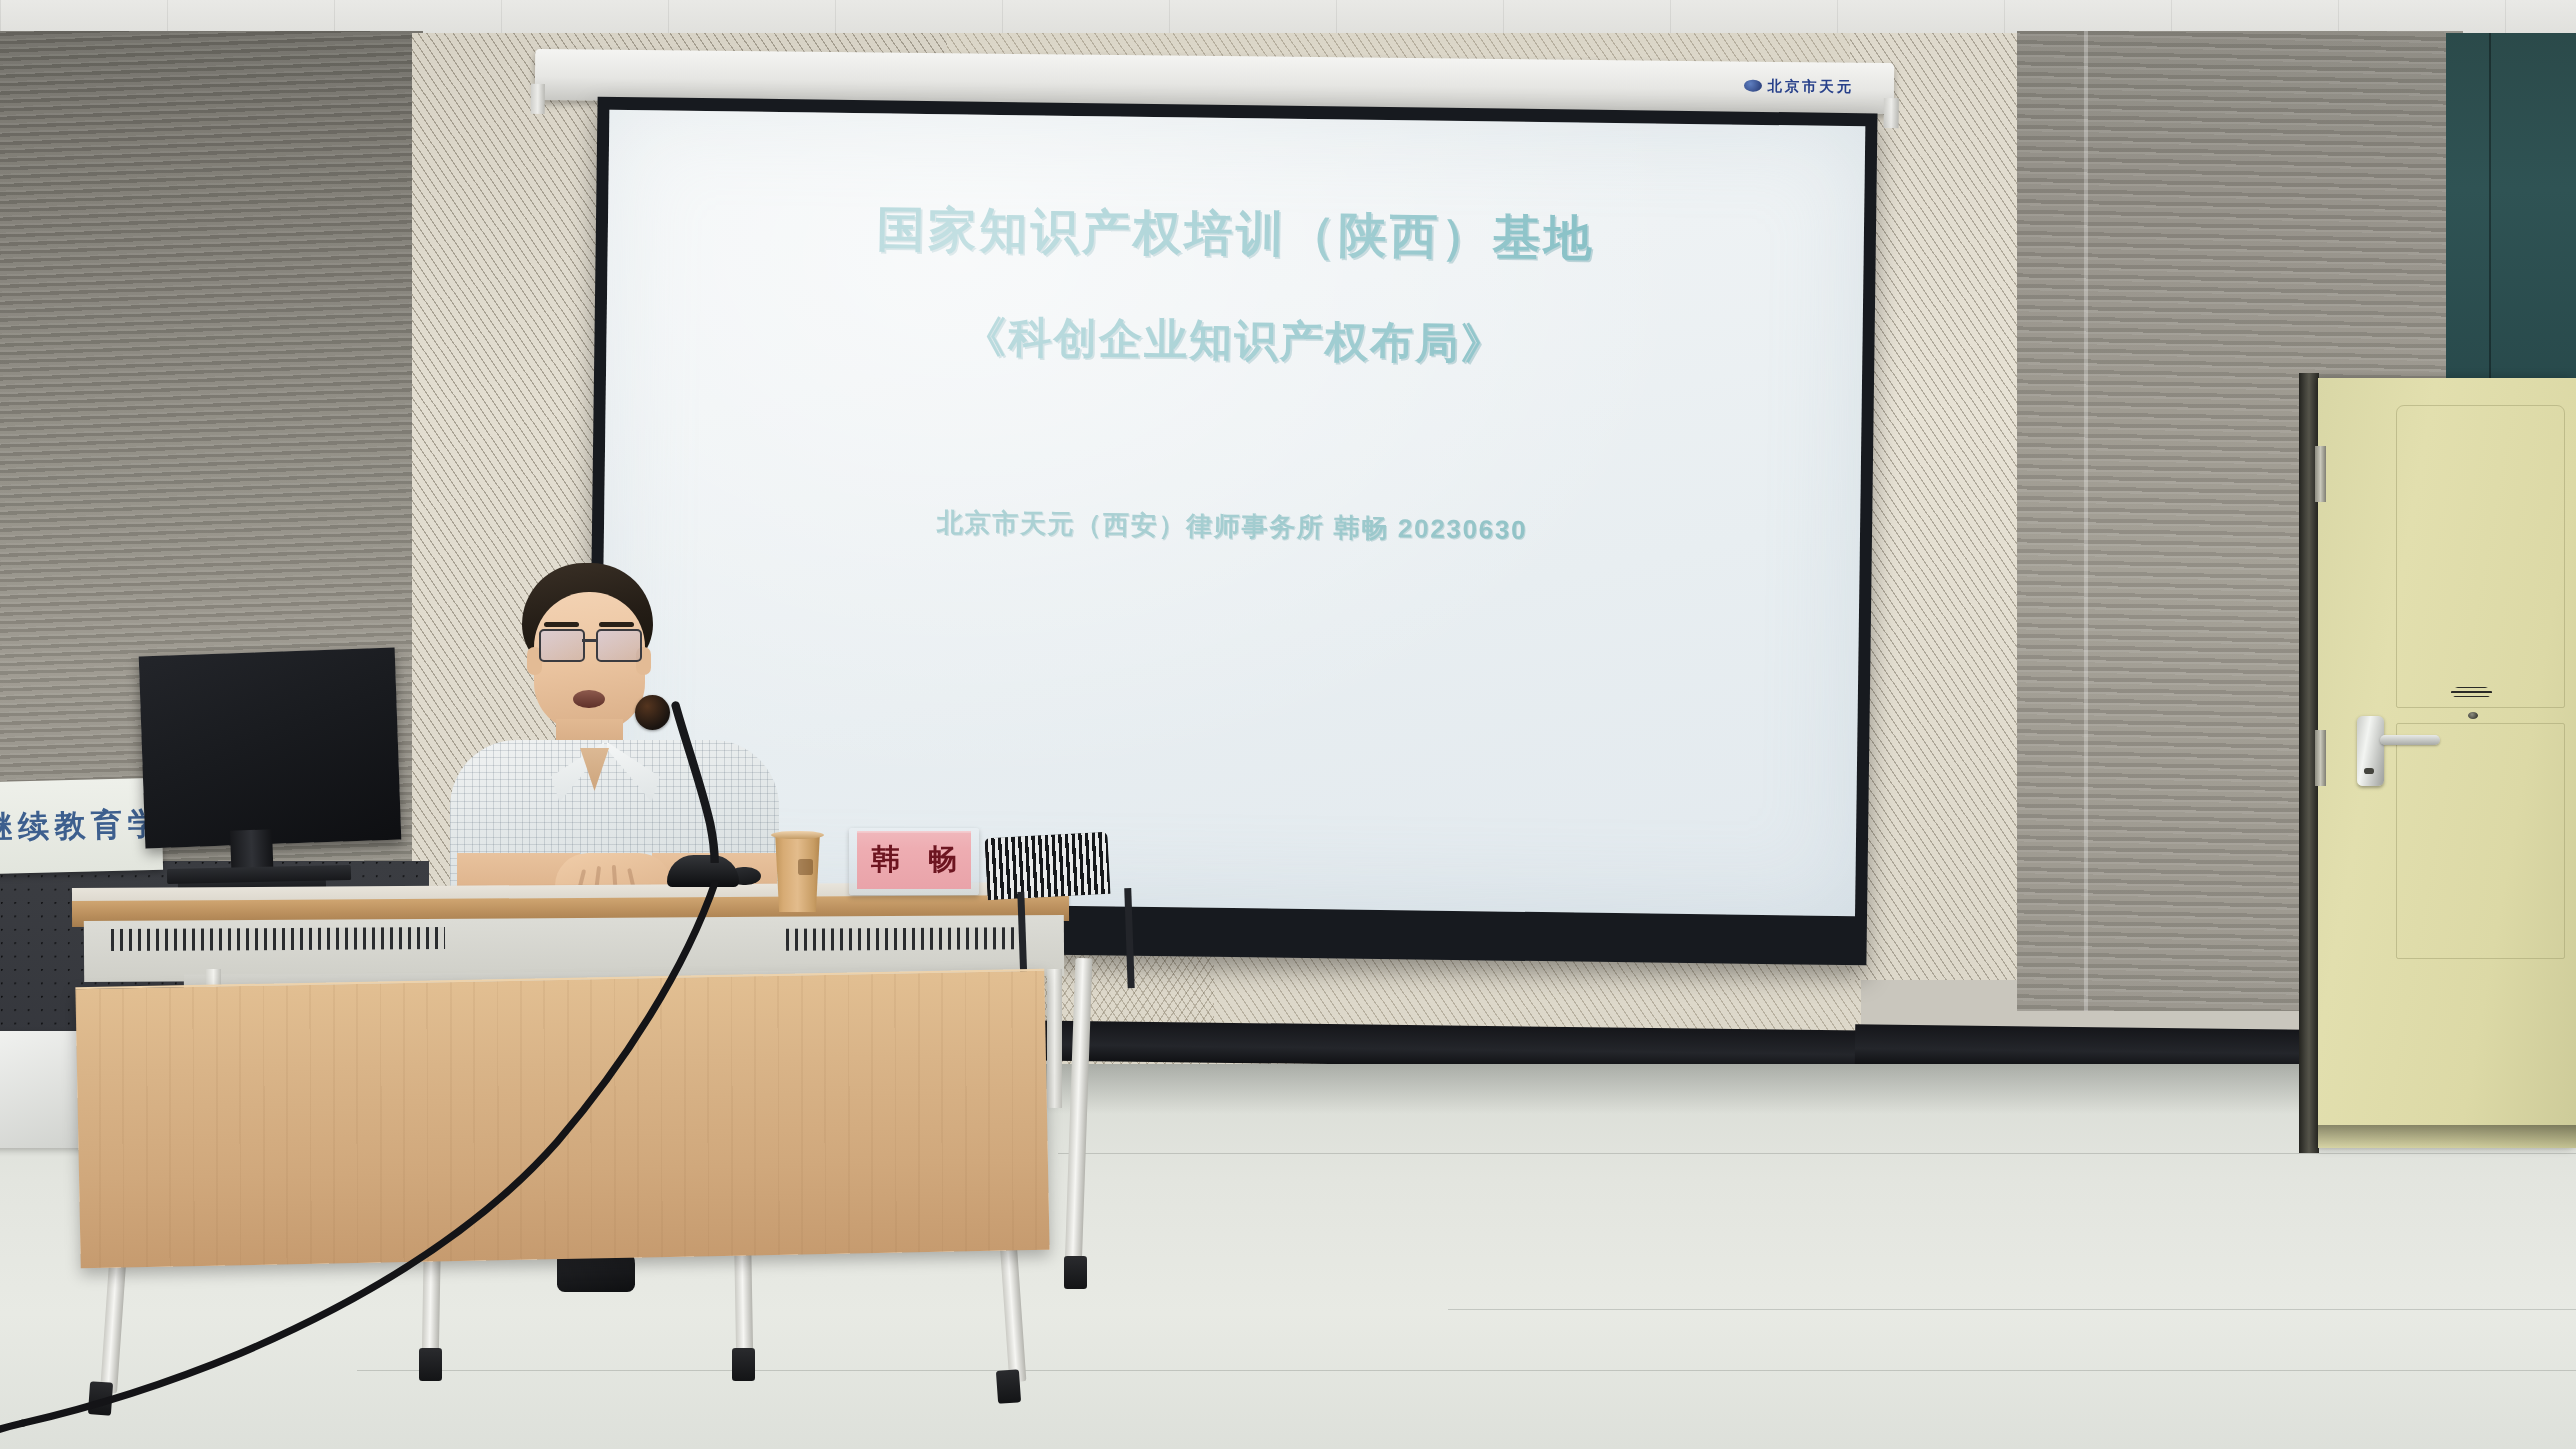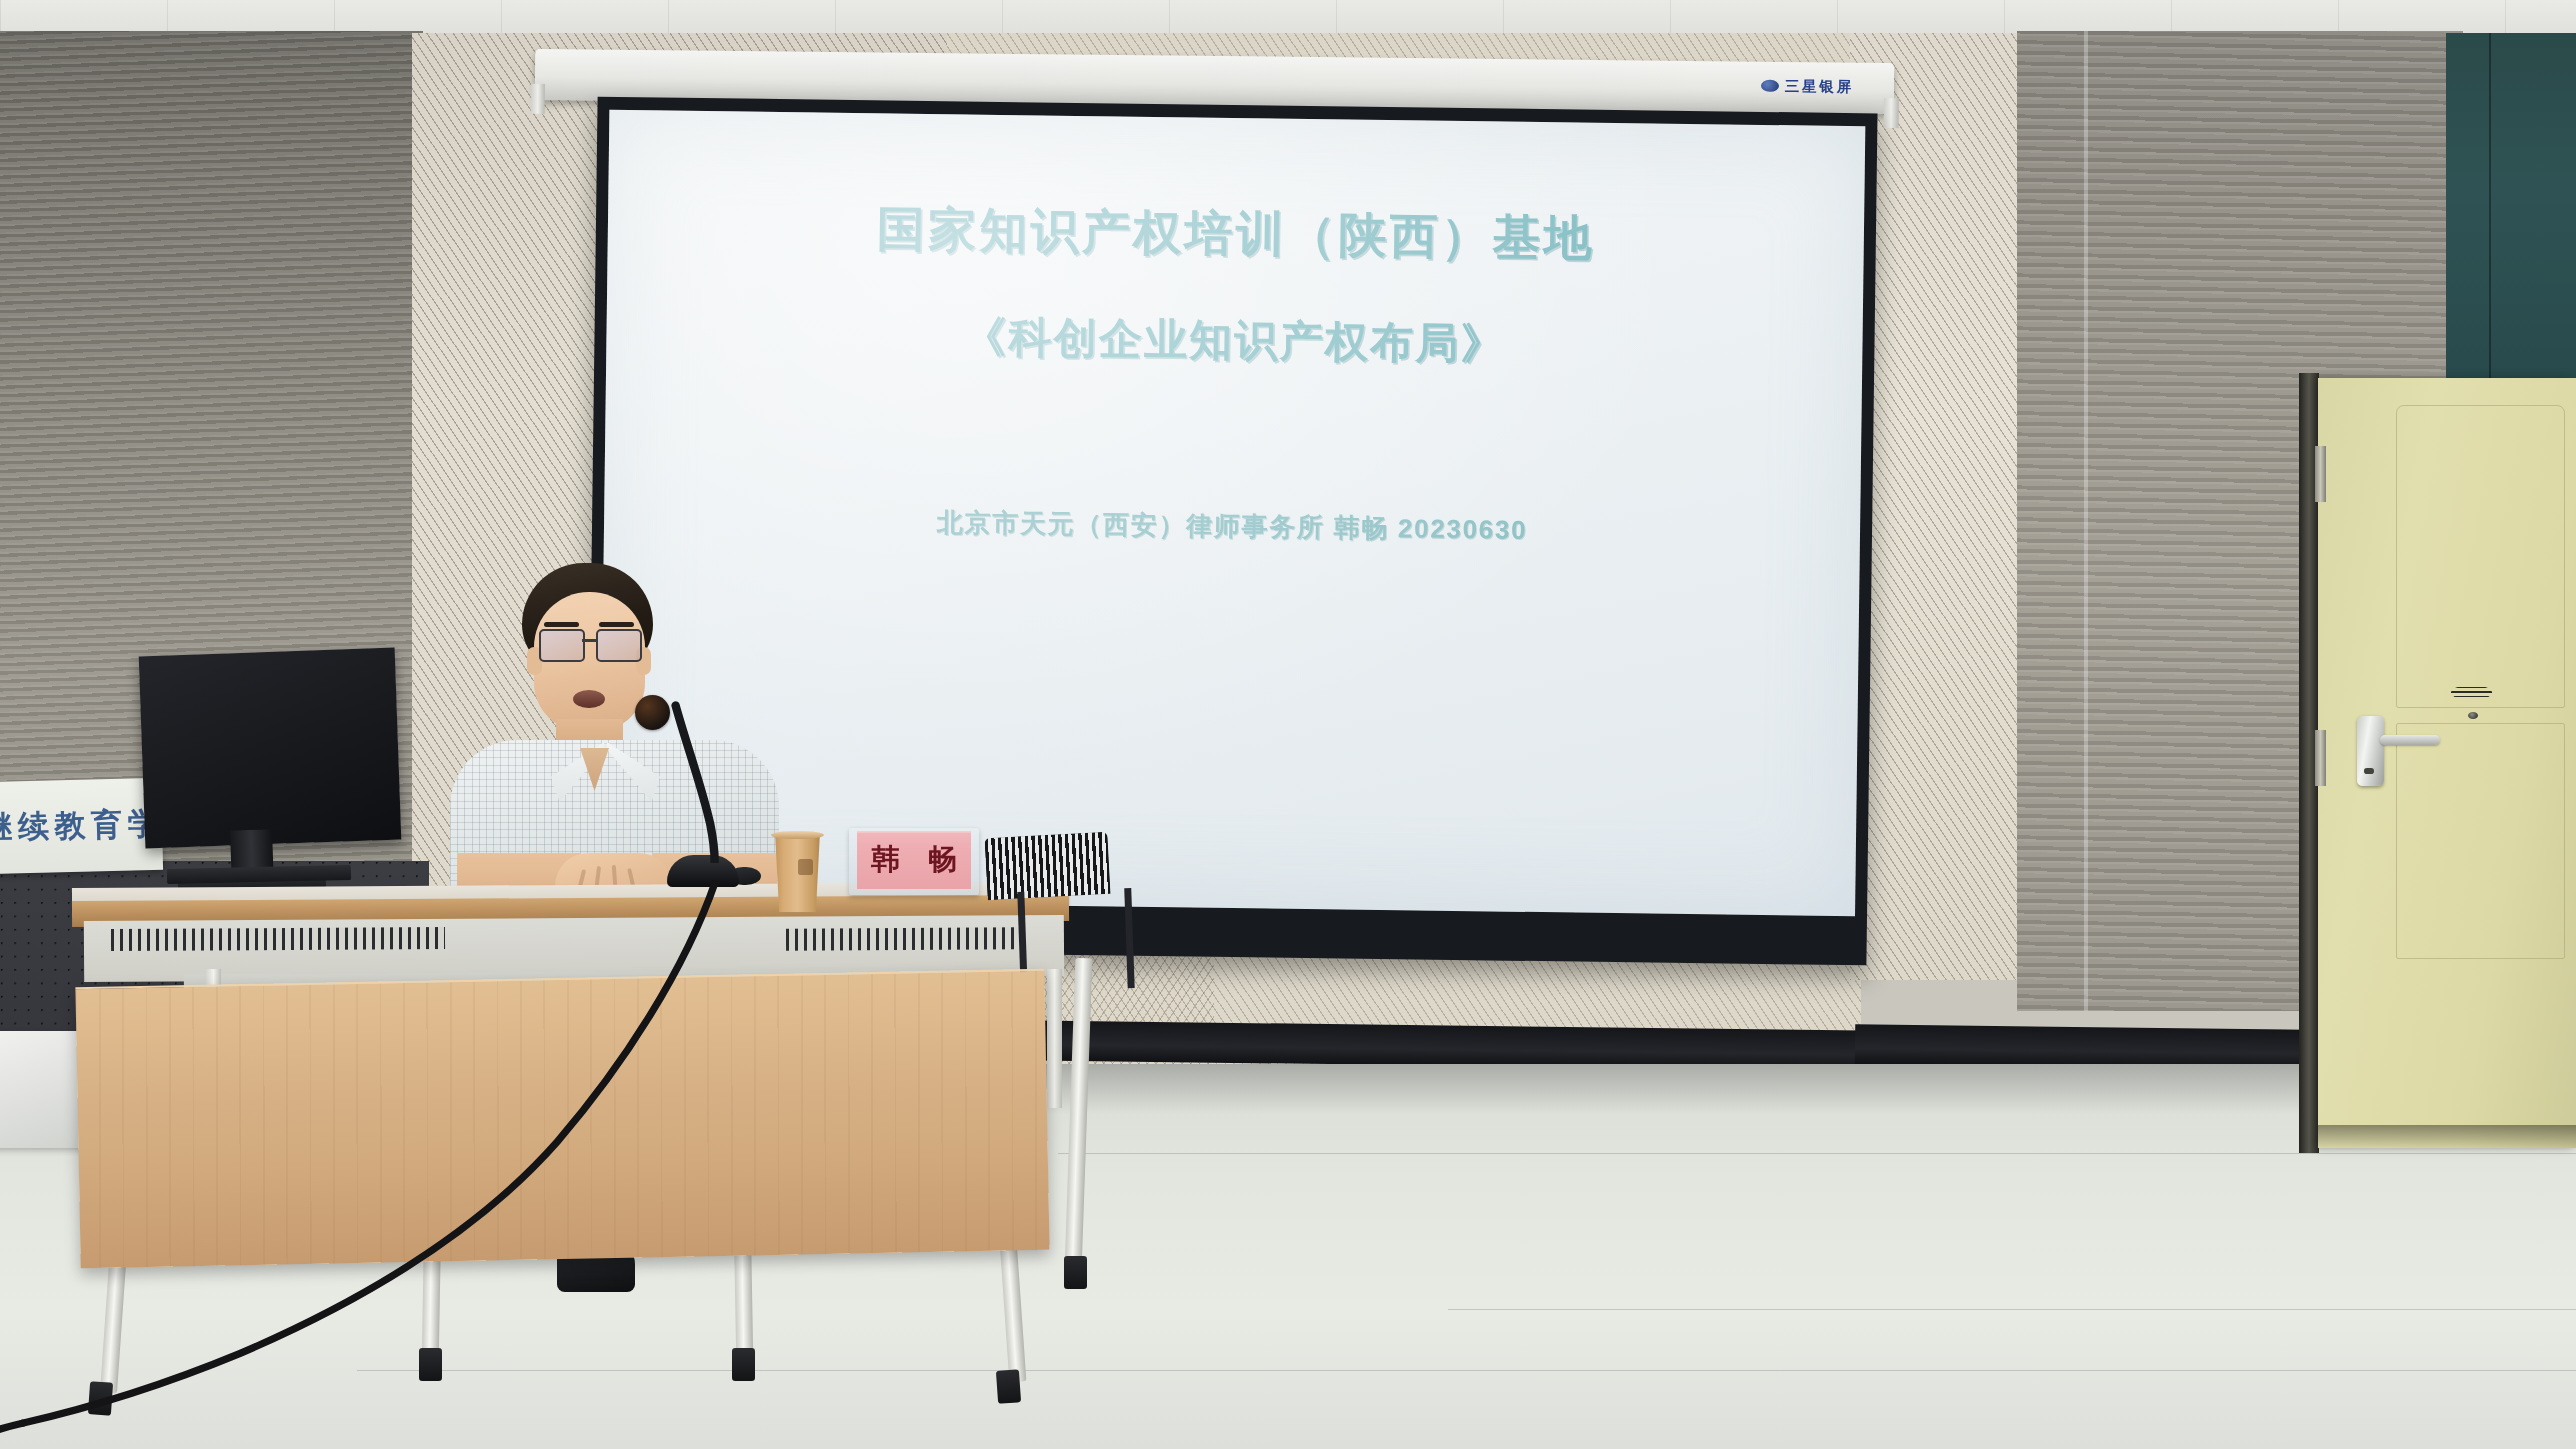--- a/index.html
+++ b/index.html
@@ -523,21 +523,21 @@
 
   <div class="wall-sign">
     <span class="wall-sign-text">继续教育学院</span>
   </div>
 
   <div class="screen-housing">
     <div class="housing-bracket" style="left:-4.5px;"></div>
     <div class="housing-bracket" style="right:-4.5px;"></div>
     <div class="housing-logo">
       <span class="mark"></span>
-      <span>三星银屏</span>
+      <span>北京市天元</span>
     </div>
   </div>
 
   <div class="screen-frame">
     <div class="screen-surface">
       <div class="slide">
         <div class="slide-title">国家知识产权培训（陕西）基地</div>
         <div class="slide-subtitle">《科创企业知识产权布局》</div>
         <div class="slide-byline">北京市天元（西安）律师事务所  韩畅  20230630</div>
       </div>

